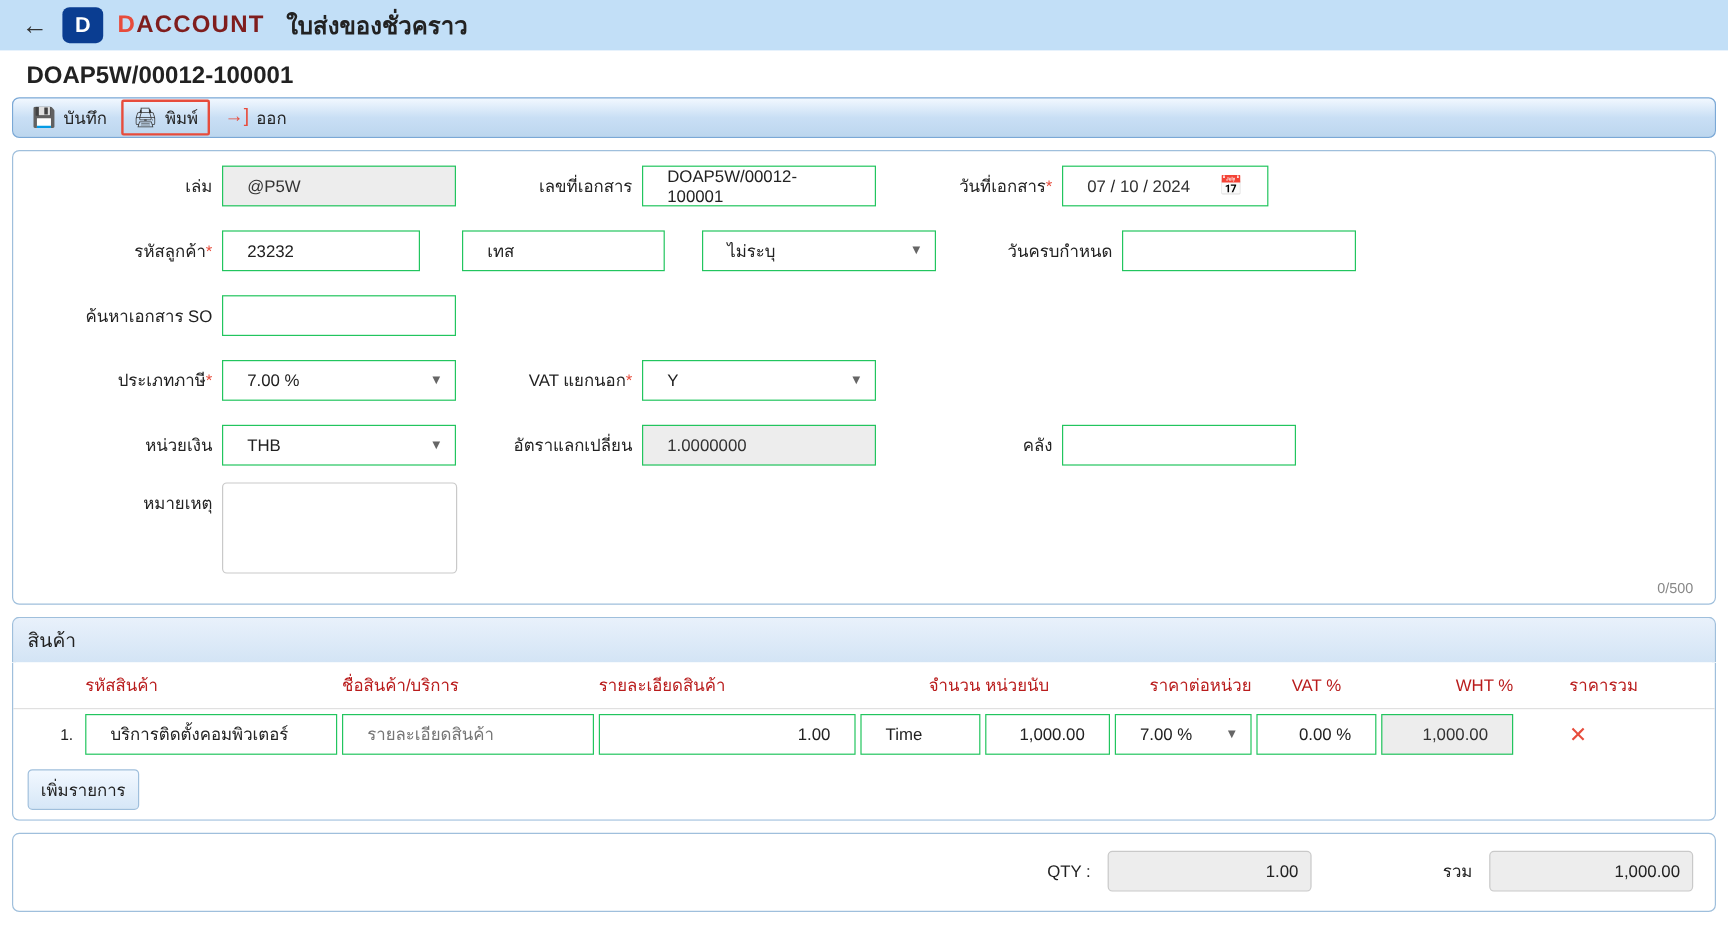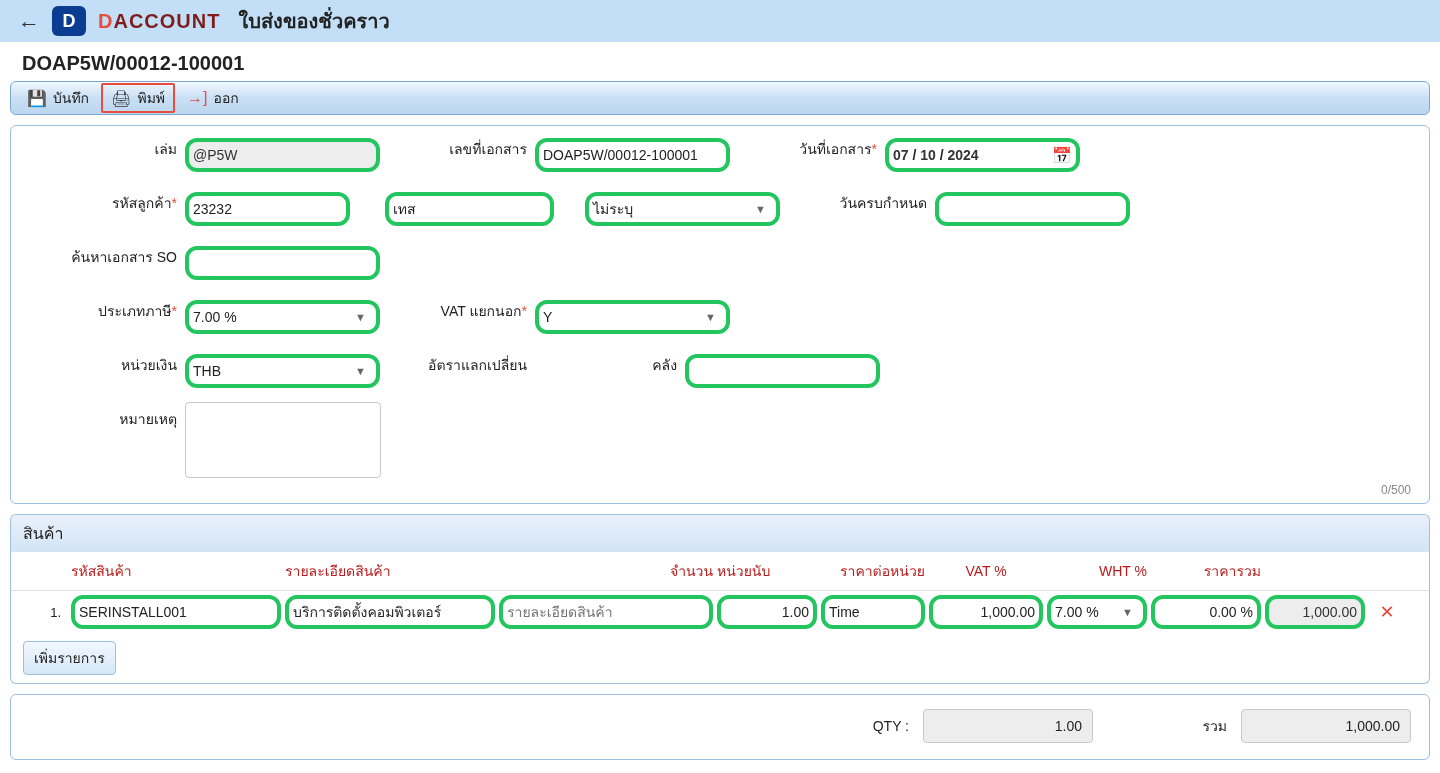--- a/index.html
+++ b/index.html
@@ -69,33 +69,34 @@
     border-radius: 6px;
     padding: 12px 14px 6px;
   }
   .form-grid {
     display: flex;
     flex-wrap: wrap;
     gap: 10px 0;
   }
   .form-cell {
     display: flex;
+    align-items: center;
   }
   .form-label {
     text-align: right;
     padding-right: 8px;
     color: #222;
     font-size: 14px;
   }
   .req { color: #e74c3c; }
   .ctl {
     height: 34px;
-    border: 4px solid #22c55e;
-    border-radius: 12px;
-    padding: 0 4px;
+    border: 1px solid #22c55e;
+    border-radius: 0;
+    padding: 0 20px;
     font-size: 14px;
     background: #fff;
     display: flex; align-items: center;
     position: relative;
   }
   .ctl.readonly { background: #ededed; color: #333; }
   .ctl .caret {
     position: absolute; right: 10px; top: 50%; transform: translateY(-50%);
     font-size: 11px; color: #666;
   }
@@ -244,21 +245,21 @@
       </div>
     <div class="form-cell" style="width:200px;">
         <div class="ctl" style="width:195px;">
           <span>DOAP5W/00012-100001</span>
         </div>
       </div>
     <div class="form-cell" style="width:150px;">
         <div class="form-label" style="width:150px;"><span>วันที่เอกสาร</span><span class="req">*</span></div>
       </div>
     <div class="form-cell" style="width:200px;">
-      <div class="ctl date-ctl" style="width:195px;font-weight:bold;">
+      <div class="ctl date-ctl" style="width:172px;">
         <span><span class="date-seg">07</span> / <span class="date-seg">10</span> / <span class="date-seg">2024</span></span>
         <span class="date-icon">📅</span>
       </div>
     </div>
     <div style="width:100%;height:0;"></div>
 
     <div class="form-cell" style="width:160px;">
         <div class="form-label" style="width:160px;"><span>รหัสลูกค้า</span><span class="req">*</span></div>
       </div>
     <div class="form-cell" style="width:200px;">
@@ -321,20 +322,25 @@
         <div class="form-label" style="width:160px;">หน่วยเงิน</div>
       </div>
     <div class="form-cell" style="width:200px;">
         <div class="ctl" style="width:195px;">
           <span>THB</span>
           <span class="caret">▼</span>
         </div>
       </div>
     <div class="form-cell" style="width:150px;">
         <div class="form-label" style="width:150px;">อัตราแลกเปลี่ยน</div>
+      </div>
+    <div class="form-cell" style="width:200px;">
+        <div class="ctl readonly" style="width:195px;">
+          <span>1.0000000</span>
+        </div>
       </div>
     <div class="form-cell" style="width:150px;">
         <div class="form-label" style="width:150px;">คลัง</div>
       </div>
     <div class="form-cell" style="width:200px;">
         <div class="ctl" style="width:195px;">
           <span></span>
         </div>
       </div>
     <div style="width:100%;height:0;"></div>
@@ -347,39 +353,35 @@
       <div class="charcount">0/500</div>
     </div>
   </div>
 </div>
 
 <div class="section-header">สินค้า</div>
 <div class="table-wrap">
   <div class="thead">
     <div></div>
     <div>รหัสสินค้า</div>
+    <div>ชื่อสินค้า/บริการ</div>
     <div>รายละเอียดสินค้า</div>
     <div class="th-right">จำนวน</div>
     <div>หน่วยนับ</div>
     <div class="th-right">ราคาต่อหน่วย</div>
     <div class="th-center">VAT %</div>
     <div class="th-right">WHT %</div>
     <div class="th-right">ราคารวม</div>
     <div></div>
   </div>
 
   <div class="trow">
     <div class="tcell num">1.</div>
     <div class="tcell">
         <div class="ctl">
-          <span>SERINSTALL001</span>
-        </div>
-      </div>
-    <div class="tcell">
-        <div class="ctl">
           <span>บริการติดตั้งคอมพิวเตอร์</span>
         </div>
       </div>
     <div class="tcell">
         <div class="ctl">
           <input class="hidden-input" placeholder="รายละเอียดสินค้า" style="">
         </div>
       </div>
     <div class="tcell">
         <div class="ctl val-right">

